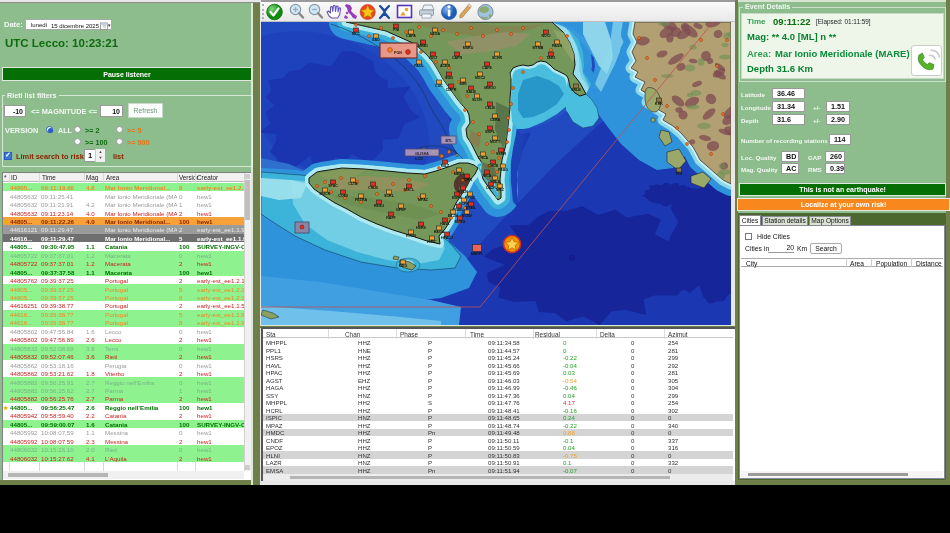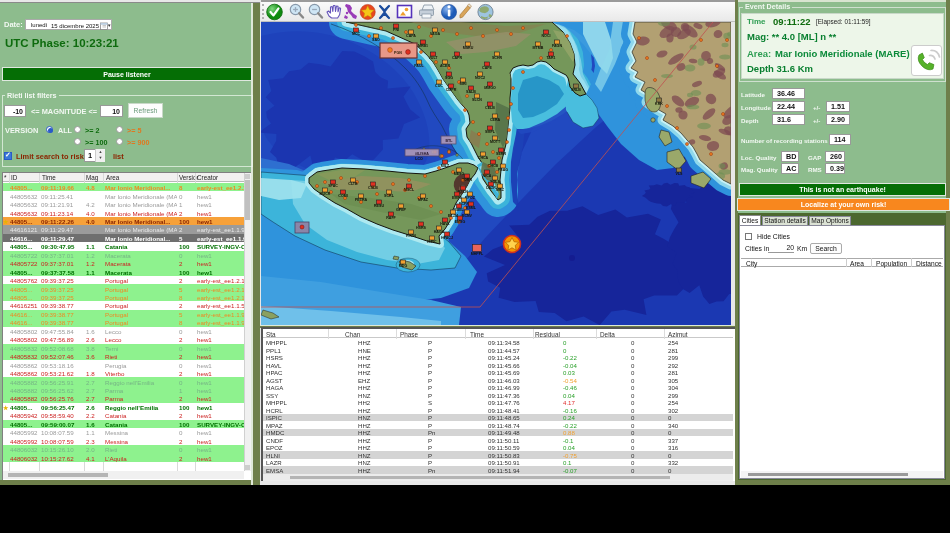--- a/index.html
+++ b/index.html
@@ -19,21 +19,21 @@
       <span class="abs" style="left:5px;top:2px;">lunedì</span>
       <span class="abs" style="left:25px;top:2.5px;">15 dicembre 2025</span>
       <svg class="abs" style="left:74px;top:1.5px;" width="8" height="8" viewBox="0 0 8 8">
         <rect x="0.5" y="1" width="7" height="6.5" fill="#fff" stroke="#777" stroke-width="0.7"></rect>
         <rect x="0.5" y="1" width="7" height="1.8" fill="#b9ccdf"></rect>
         <line x1="2.5" y1="3.6" x2="6" y2="3.6" stroke="#999" stroke-width="0.6"></line>
         <line x1="2.5" y1="5" x2="6" y2="5" stroke="#999" stroke-width="0.6"></line>
       </svg>
       <span class="abs" style="left:81px;top:2.5px;font-size:4.5px;color:#333;">▼</span>
     </div>
-<div class="abs" style="left:5px;top:37px;font-size:11.5px;font-weight:bold;color:#0e6b0e;">UTC Phase: 10:23:21</div>
+<div class="abs" style="left:5px;top:37px;font-size:11.5px;font-weight:bold;color:#0e6b0e;">UTC Lecco: 10:23:21</div>
 <div class="abs" style="left:2px;top:67px;width:250px;height:14px;background:#056e05;border:1px solid #e0e8e0;color:#fff;font-weight:bold;font-size:7px;text-align:center;line-height:13px;">Pause listener</div>
 <div class="abs" style="left:2px;top:95px;width:251px;height:72px;border:1px solid rgba(235,245,235,0.75);"></div>
 <div class="abs" style="left:5px;top:91px;font-size:7.2px;font-weight:bold;color:#f2f8f2;background:#8dbc8d;padding:0 2px;">Rieti list filters</div>
 <div class="abs" style="left:4px;top:105px;width:22px;height:12px;background:#fff;border:1px solid #999;font-size:7px;font-weight:bold;color:#111;text-align:right;line-height:11px;padding-right:2px;">-10</div>
 <div class="abs" style="left:31px;top:107px;font-size:7.4px;font-weight:bold;color:#f2f8f2;">&lt;= MAGNITUDE &lt;=</div>
 <div class="abs" style="left:100px;top:105px;width:23px;height:12px;background:#fff;border:1px solid #999;font-size:7px;font-weight:bold;color:#111;text-align:right;line-height:11px;padding-right:2px;">10</div>
 <div class="abs" style="left:128px;top:103px;width:35px;height:15px;background:#fdfdfd;border:1px solid #c8d8c8;font-size:6.8px;color:#6a9a7a;text-align:center;line-height:14px;">Refresh</div>
 <div class="abs" style="left:5px;top:126px;font-size:7.4px;font-weight:bold;color:#f2f8f2;">VERSION</div>
 <div class="abs" style="left:46px;top:126px;width:7px;height:7px;border-radius:50%;background:#fff;border:1px solid #2a5ac8;"></div>
     <div class="abs" style="left:48px;top:128px;width:5px;height:5px;border-radius:50%;background:#2a5ac8;"></div>
@@ -969,21 +969,21 @@
 <div class="abs" style="left:775px;top:48px;font-size:9.5px;font-weight:bold;color:#0b8a3a;">Mar Ionio Meridionale (MARE)</div>
 <div class="abs" style="left:747px;top:63px;font-size:9.5px;font-weight:bold;color:#087f2f;">Depth  31.6 Km</div>
 <div class="abs" style="left:911px;top:45px;width:31px;height:31px;background:#fff;border:1px solid #ccc;border-radius:3px;"></div>
 <svg class="abs" style="left:911px;top:45px;" width="31" height="31" viewBox="0 0 31 31">
       <path d="M8,10 q-2.5,5.5 3,11 q5.5,5.5 11,3 l0.9,-4.4 -4.6,-1.9 -1.9,1.9 q-3.6,-1.9 -5,-5 l1.9,-1.9 -1.9,-4.6 z" fill="#56b22a" stroke="#398a17" stroke-width="0.7"></path>
       <path d="M18.5,10.5 q4,-0.5 5.5,3.5 M20,5.5 q6.5,-0.5 8.5,6.5" fill="none" stroke="#cccccc" stroke-width="1.7" stroke-linecap="round"></path>
     </svg>
 <div class="abs" style="left:741px;top:91px;font-size:6.2px;font-weight:bold;color:#f2f8f2;white-space:nowrap;">Latitude</div>
 <div class="abs" style="left:772px;top:88px;width:33px;height:11px;background:#fff;border:1px solid #999;font-size:7.2px;font-weight:bold;color:#111;line-height:10px;padding-left:4px;">36.46</div>
 <div class="abs" style="left:741px;top:104px;font-size:6.2px;font-weight:bold;color:#f2f8f2;white-space:nowrap;">Longitude</div>
-<div class="abs" style="left:772px;top:101px;width:33px;height:11px;background:#fff;border:1px solid #999;font-size:7.2px;font-weight:bold;color:#111;line-height:10px;padding-left:4px;">22.44</div>
+<div class="abs" style="left:772px;top:101px;width:33px;height:11px;background:#fff;border:1px solid #999;font-size:7.2px;font-weight:bold;color:#111;line-height:10px;padding-left:4px;">31.34</div>
 <div class="abs" style="left:813px;top:104px;font-size:6.2px;font-weight:bold;color:#f2f8f2;white-space:nowrap;">+/-</div>
 <div class="abs" style="left:826px;top:101px;width:24px;height:11px;background:#fff;border:1px solid #999;font-size:7.2px;font-weight:bold;color:#111;line-height:10px;padding-left:4px;">1.51</div>
 <div class="abs" style="left:741px;top:117px;font-size:6.2px;font-weight:bold;color:#f2f8f2;white-space:nowrap;">Depth</div>
 <div class="abs" style="left:772px;top:114px;width:33px;height:11px;background:#fff;border:1px solid #999;font-size:7.2px;font-weight:bold;color:#111;line-height:10px;padding-left:4px;">31.6</div>
 <div class="abs" style="left:813px;top:117px;font-size:6.2px;font-weight:bold;color:#f2f8f2;white-space:nowrap;">+/-</div>
 <div class="abs" style="left:826px;top:114px;width:24px;height:11px;background:#fff;border:1px solid #999;font-size:7.2px;font-weight:bold;color:#111;line-height:10px;padding-left:4px;">2.90</div>
 <div class="abs" style="left:741px;top:137px;font-size:6.2px;font-weight:bold;color:#f2f8f2;white-space:nowrap;">Number of recording stations</div>
 <div class="abs" style="left:829px;top:134px;width:22px;height:11px;background:#fff;border:1px solid #999;font-size:7.2px;font-weight:bold;color:#111;line-height:10px;padding-left:4px;">114</div>
 <div class="abs" style="left:741px;top:154px;font-size:6.2px;font-weight:bold;color:#f2f8f2;white-space:nowrap;">Loc. Quality</div>
 <div class="abs" style="left:781px;top:151px;width:18px;height:11px;background:#fff;border:1px solid #999;font-size:7.2px;font-weight:bold;color:#111;line-height:10px;padding-left:4px;">BD</div>

